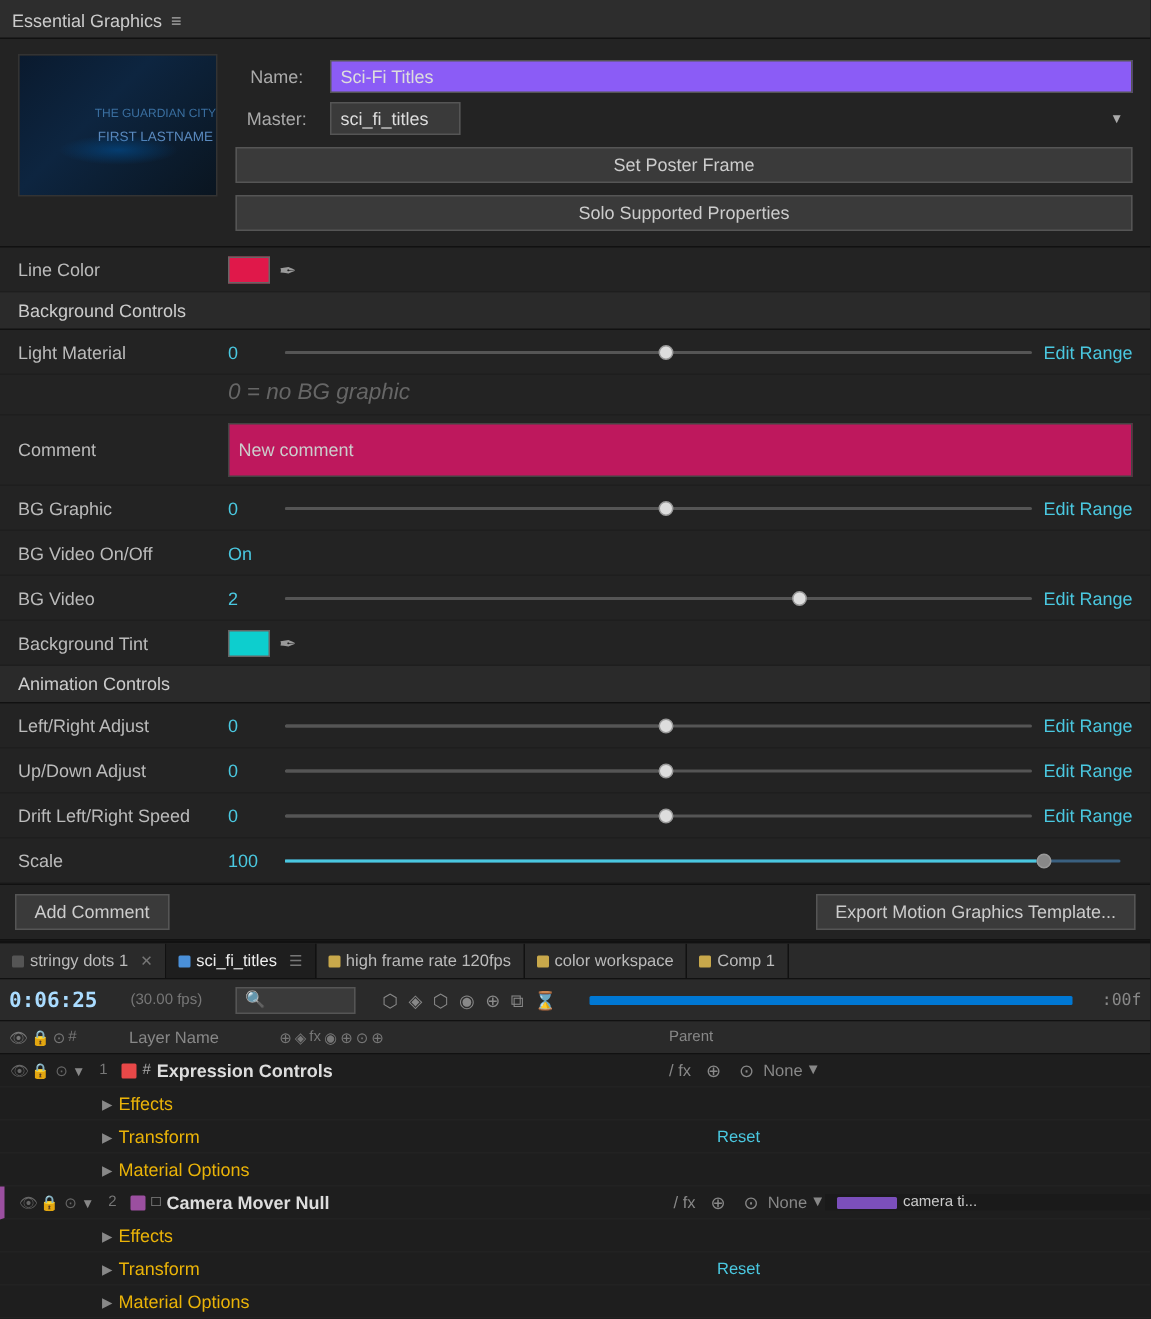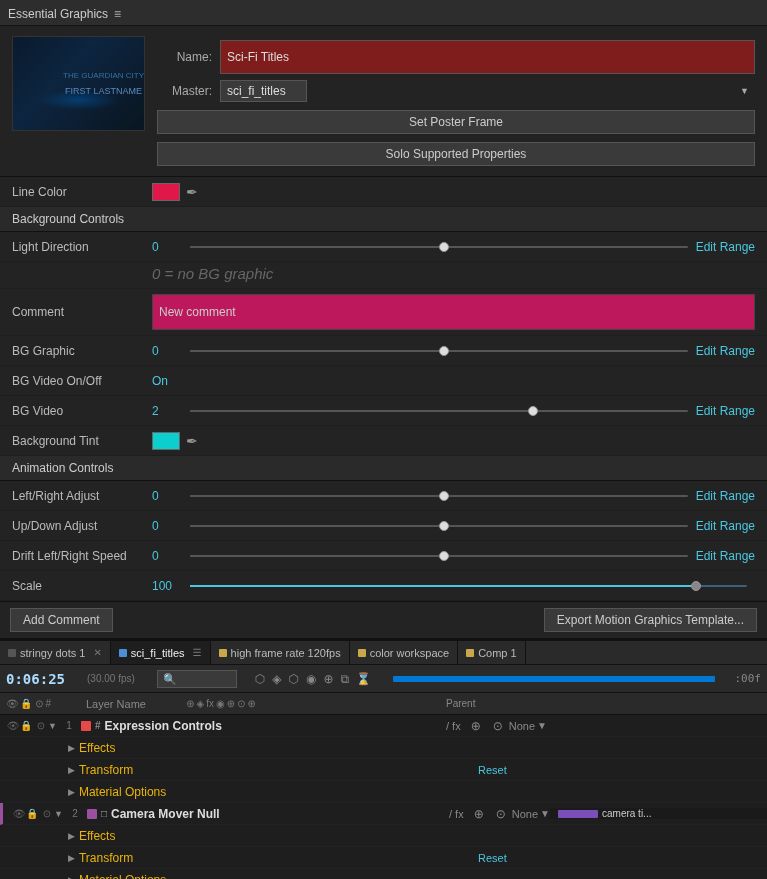--- a/index.html
+++ b/index.html
@@ -80,30 +80,30 @@
     }
     .field-row {
       display: flex;
       align-items: center;
       gap: 8px;
     }
     .field-label {
       width: 55px;
       color: #aaa;
       font-size: 12px;
-      text-align: right;
+      text-align: center;
     }
     .field-input {
       flex: 1;
-      background: #7f1d1d;
+      background: #8b5cf6;
       border: 1px solid #555;
       color: #ddd;
       font-size: 12px;
       padding: 3px 6px;
-      height: 34px;
+      height: 22px;
       outline: none;
     }
     .field-select {
       flex: 1;
       background: #3a3a3a;
       border: 1px solid #555;
       color: #ddd;
       font-size: 12px;
       padding: 2px 6px;
       height: 22px;
@@ -550,21 +550,21 @@
       <span class="prop-label">Line Color</span>
       <span class="color-swatch color-swatch-red"></span>
       <span class="eyedropper-icon">✒</span>
     </div>
 
     <div class="section-header">
       <span>Background Controls</span>
     </div>
 
     <div class="prop-row">
-      <span class="prop-label">Light Direction</span>
+      <span class="prop-label">Light Material</span>
       <span class="prop-value-cyan">0</span>
       <div class="slider-container">
         <div class="slider-track">
           <div class="slider-fill" style="width:50%;"></div>
           <div class="slider-thumb slider-thumb-white" style="left:50%;"></div>
         </div>
       </div>
       <button class="edit-range-btn">Edit Range</button>
     </div>
 

